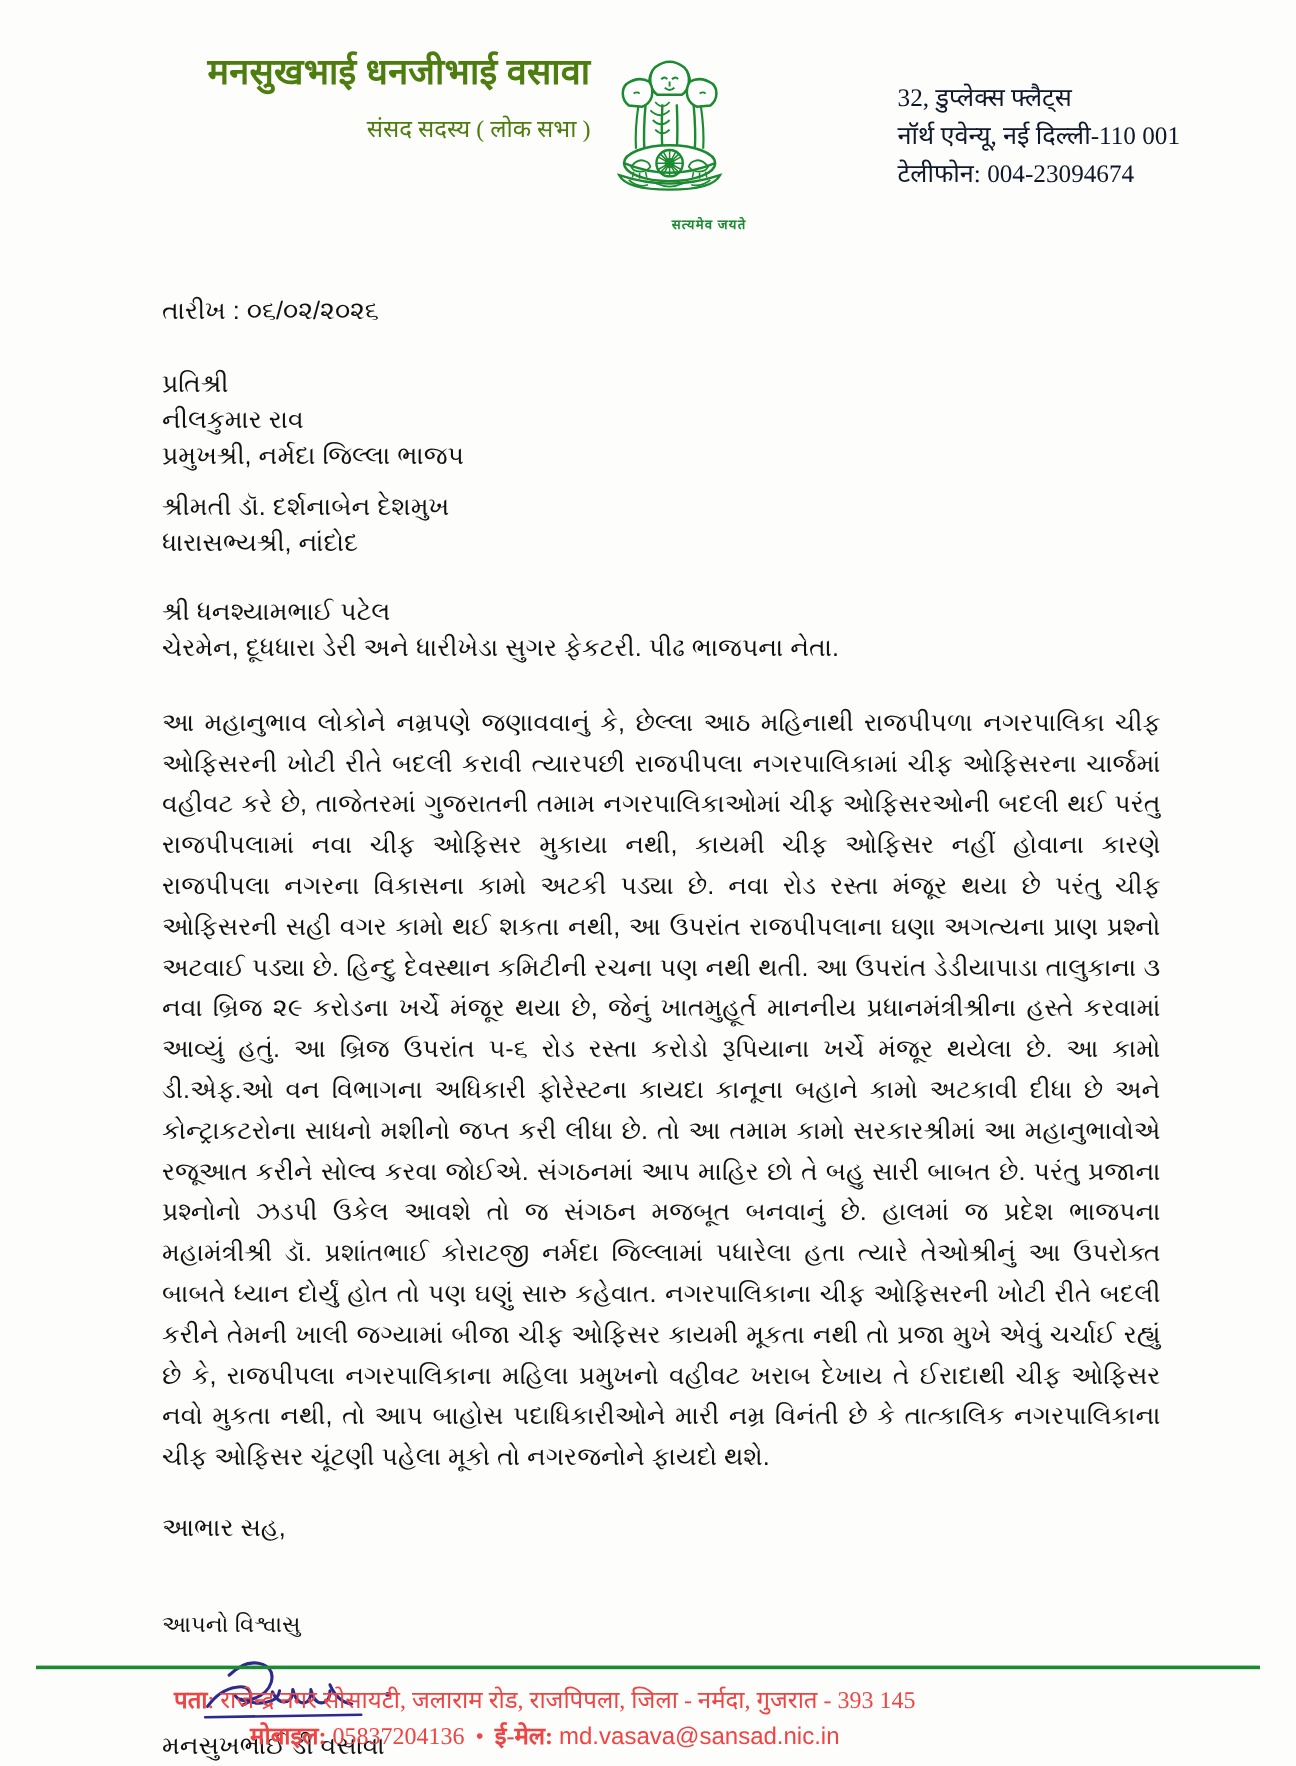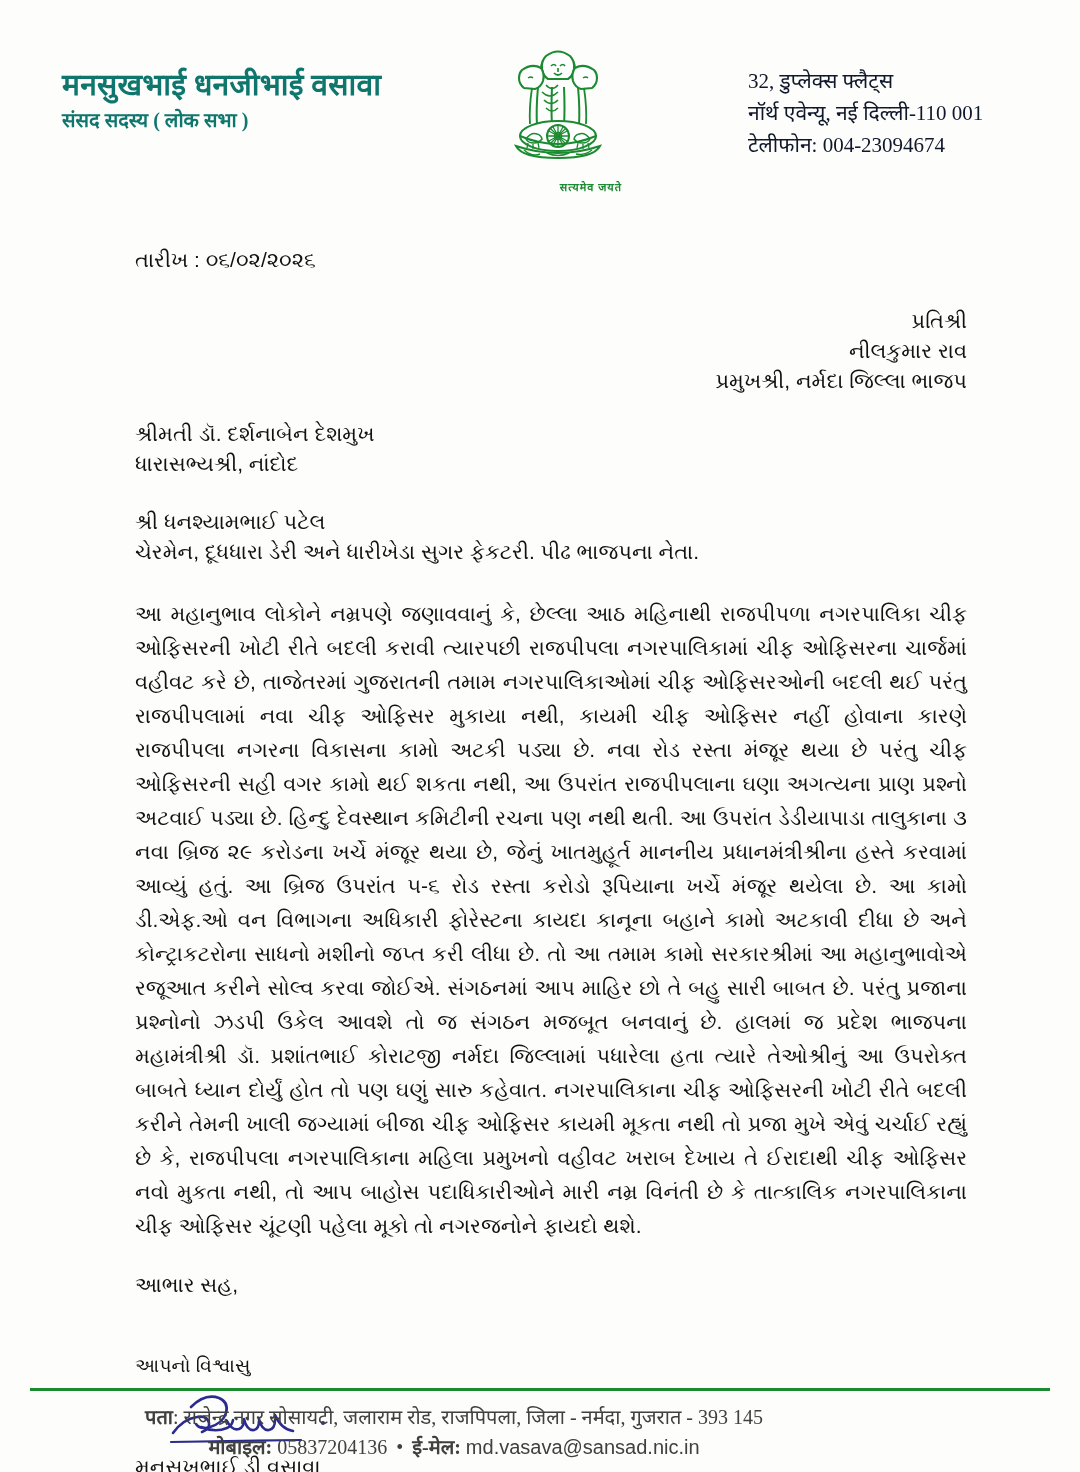--- a/index.html
+++ b/index.html
@@ -23,38 +23,38 @@
   .letterhead {
     position: absolute;
     top: 40px;
     left: 0;
     width: 1080px;
     height: 160px;
   }
   .lh-name-block {
     position: absolute;
     left: 62px;
-    top: 28px;
+    top: 4px;
     width: 430px;
-    text-align: left;
-    color: #0f766e;
+    text-align: right;
+    color: #4d7c0f;
   }
   .lh-name {
     font-family: "Liberation Serif", "DejaVu Serif", serif;
     font-weight: bold;
     font-size: 30px;
     line-height: 1.15;
     letter-spacing: 0.2px;
     white-space: nowrap;
   }
   .lh-sub1 {
     font-size: 20px;
     line-height: 1.3;
-    margin-top: 4px;
-    font-weight: 700;
+    margin-top: 16px;
+    font-weight: 400;
   }
   .lh-sub2 {
     font-size: 21px;
     line-height: 1.3;
     margin-top: 2px;
     font-weight: bold;
   }
 
   .emblem-wrap {
     position: absolute;
@@ -95,21 +95,21 @@
   .date-line {
     font-size: 21px;
     margin-bottom: 34px;
   }
   .addressee {
     font-size: 21px;
     line-height: 1.42;
     margin-bottom: 28px;
   }
   .addressee .ln { display: block; }
-  .addressee.first { margin-bottom: 24px; text-align: right; }
+  .addressee.first { margin-bottom: 13px; }
   .addressee.last { margin-bottom: 30px; }
 
   .body-para {
     font-size: 21px;
     line-height: 1.62;
     text-align: justify;
     text-justify: inter-word;
     margin: 0;
   }
 
@@ -151,21 +151,21 @@
     width: 1020px;
     height: 0;
     border-top: 3px solid #1b8a30;
   }
   .footer {
     position: absolute;
     left: 0;
     top: 1402px;
     width: 908px;
     text-align: center;
-    color: #404040;
+    color: #ef4444;
   }
   .footer-line {
     font-size: 20px;
     line-height: 1.5;
     white-space: nowrap;
   }
   .footer-line .lbl { font-weight: bold; }
   .footer-line .mail { font-family: "Liberation Sans", "DejaVu Sans", sans-serif; }
   .sep { padding: 0 4px; }
 </style>

